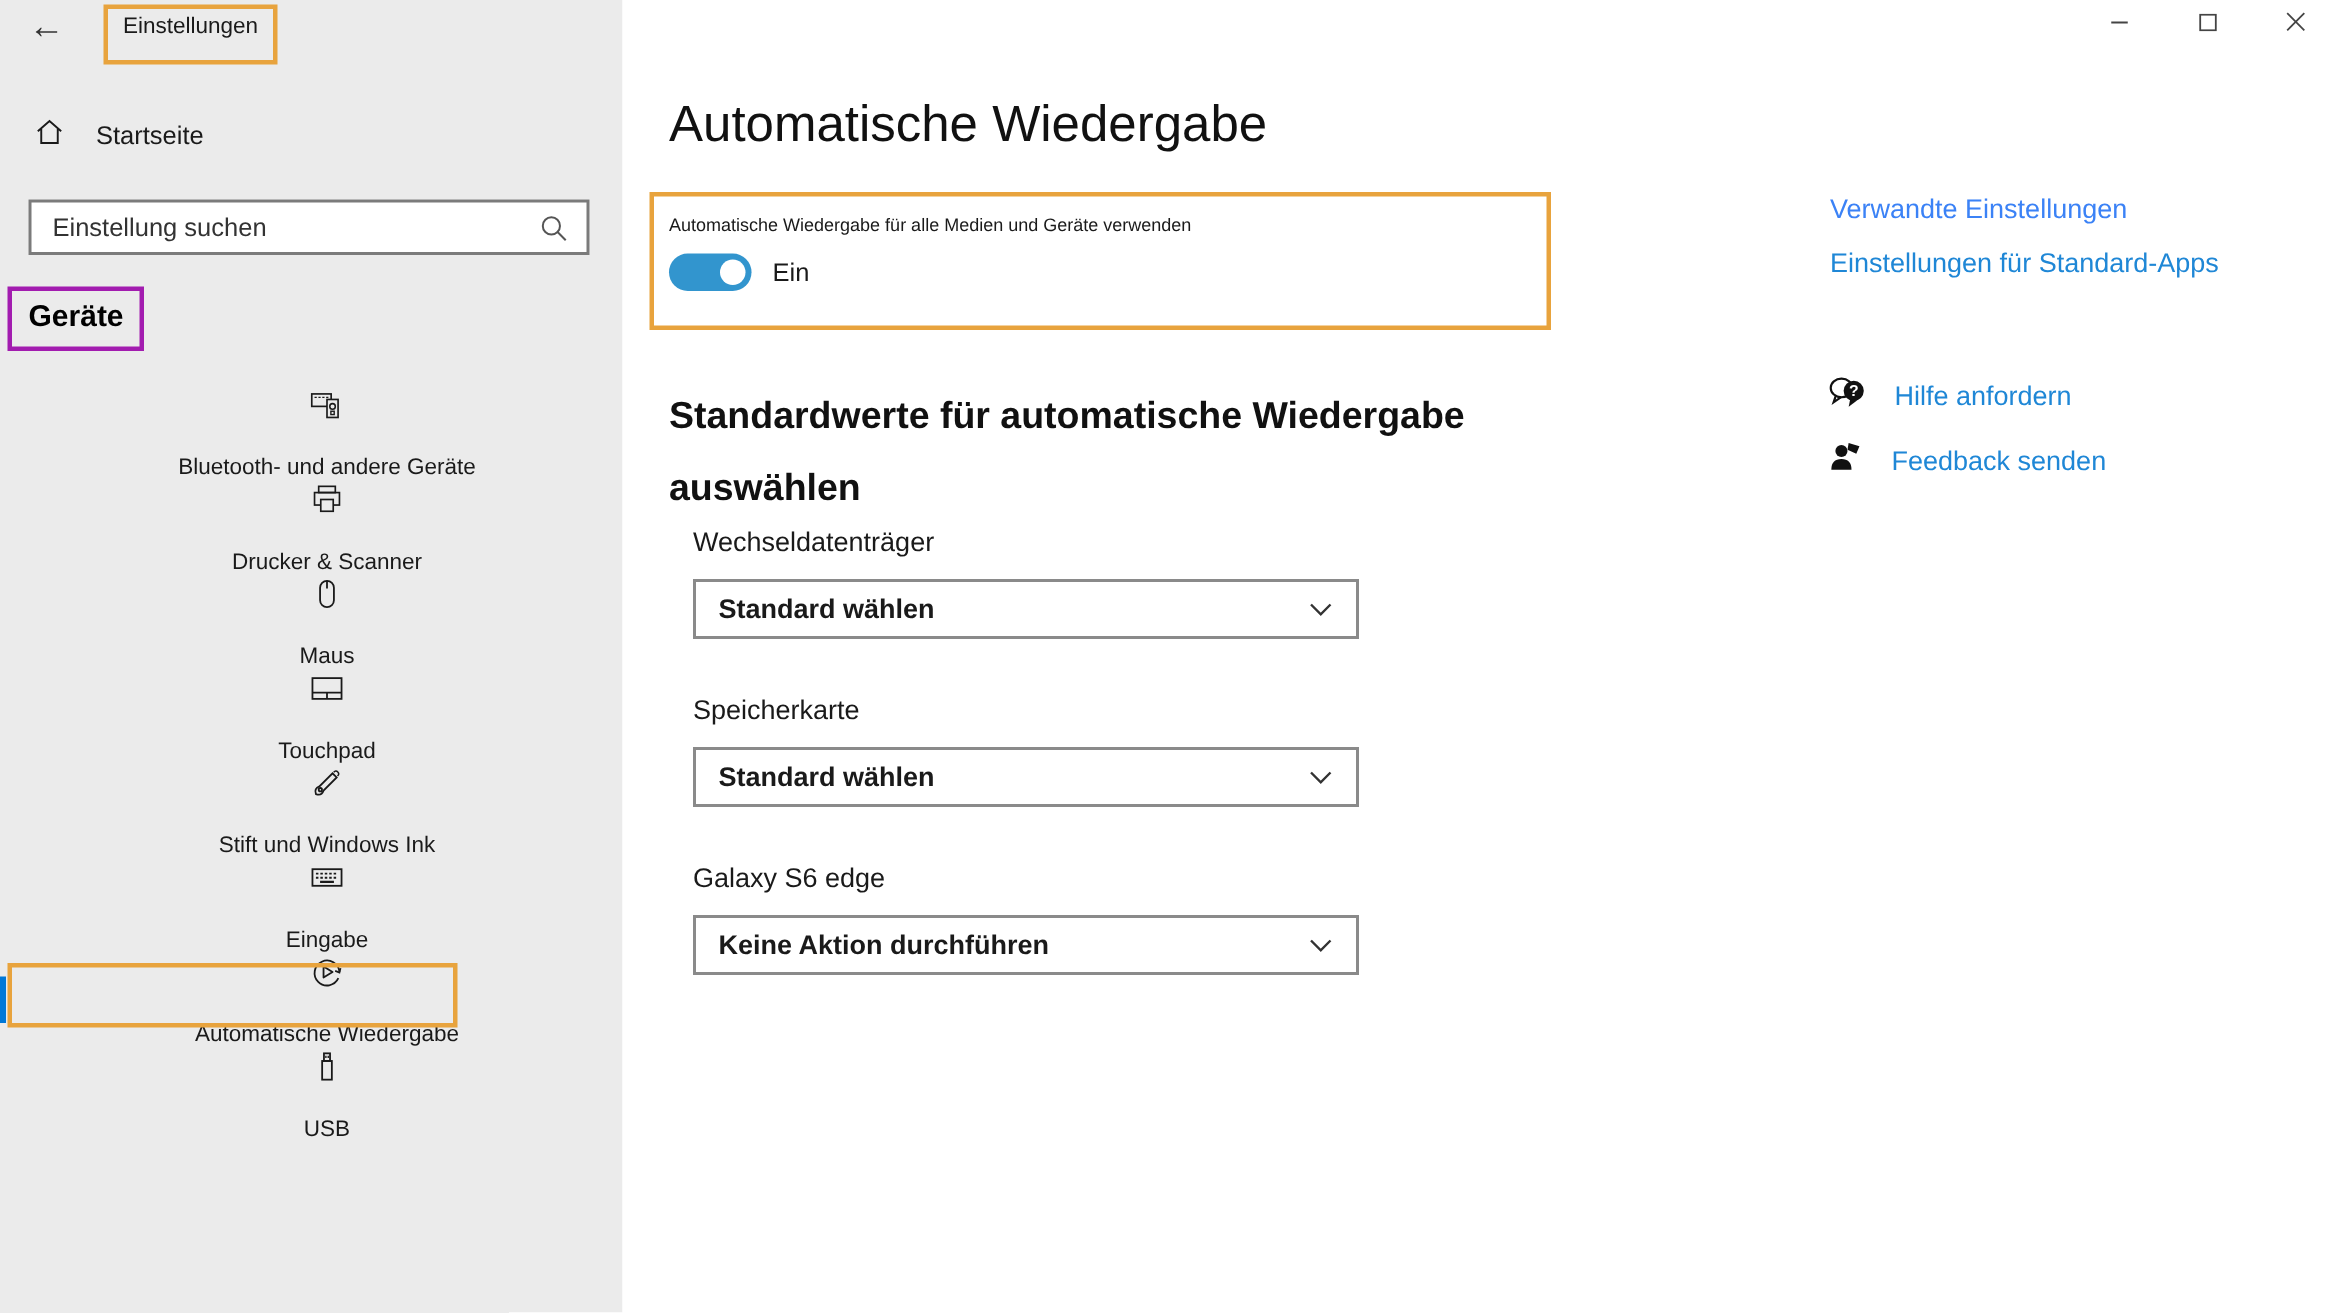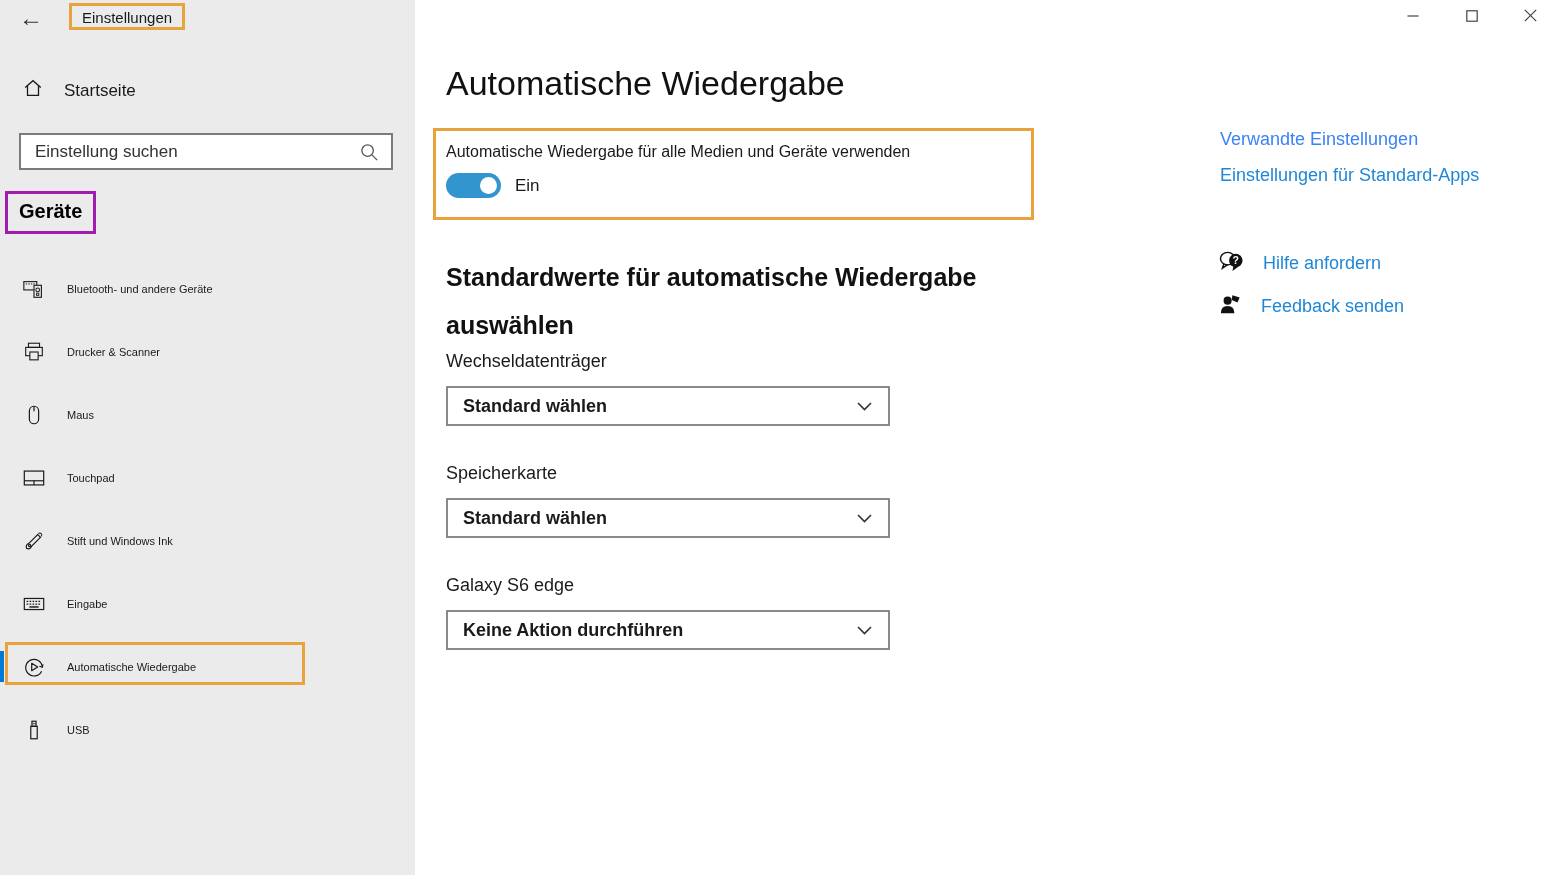--- a/index.html
+++ b/index.html
@@ -10,52 +10,52 @@
     background:#ffffff;
     color:#1a1a1a;
     overflow:hidden;
   }
   
   .sidebar { position:absolute; left:0; top:0; width:415px; height:875px; background:#ebebeb; }
   .back-btn { position:absolute; left:14px; top:2px; width:34px; height:32px;
     display:flex; align-items:center; justify-content:center;
     font-size:24px; color:#333; cursor:pointer; }
   .app-title-box { position:absolute; left:69px; top:3px;
-    border:3px solid #e8a33d; padding:3px 10px 1px; font-size:15px; color:#1a1a1a; }
+    border:3px solid #e8a33d; padding:3px 10px 14px; font-size:15px; color:#1a1a1a; }
   .home-row { position:absolute; left:22px; top:77px; display:flex; align-items:center; gap:20px;
     font-size:17px; cursor:pointer; }
   .search-box { position:absolute; left:19px; top:133px; width:374px; height:37px;
     background:#fff; border:2px solid #7b7b7b; }
   .search-box input { width:100%; height:100%; border:none; background:transparent; outline:none;
     padding:0 42px 0 14px; font-size:17px; color:#3b82f6; font-family:Liberation Sans, sans-serif; }
   .search-box input::placeholder { color:#333; opacity:1; }
   .search-glyph { position:absolute; right:11px; top:7px; }
   .section-label-box { position:absolute; left:5px; top:191px;
     border:3px solid #a21caf; padding:6px 11px 8px; font-size:20px; font-weight:bold; color:#000; }
   .nav { position:absolute; left:0; top:257px; width:415px; }
   .nav-item { height:63px; display:flex; align-items:center; gap:20px; padding-left:21px;
-    font-size:11px; position:relative; cursor:pointer; }
+    font-size:15px; position:relative; cursor:pointer;flex-direction:column; }
   .nav-item .nicon { width:26px; height:26px; display:flex; align-items:center; justify-content:center; flex:0 0 26px; }
   .nav-item.selected::before { content:""; position:absolute; left:0; top:16px; width:4px; height:31px; background:#0078d7; }
   .nav-annotation { position:absolute; left:5px; top:642px; width:300px; height:43px;
     border:3px solid #e8a33d; pointer-events:none; }
   
   .main { position:absolute; left:415px; top:0; width:1145px; height:875px; background:#fff; }
   .page-title { position:absolute; left:31px; top:64px; font-size:34px; font-weight:300; color:#111; }
   .toggle-box { position:absolute; left:18px; top:128px; width:601px; height:92px;
     border:3px solid #e8a33d; padding:12px 0 0 10px; }
-  .toggle-label { font-size:16px; color:#1a1a1a; white-space:nowrap; }
+  .toggle-label { font-size:12px; color:#1a1a1a; white-space:nowrap; }
   .toggle-row { margin-top:12px; display:flex; align-items:center; }
   .toggle { width:55px; height:25px; border-radius:13px; background:#3295ce; position:relative; cursor:pointer; }
   .toggle::after { content:""; position:absolute; right:4px; top:4px; width:17px; height:17px;
     border-radius:50%; background:#fff; }
   .toggle-state { margin-left:14px; font-size:17px; }
   .section-heading { position:absolute; left:31px; top:253px; width:560px;
     font-size:25px; line-height:48px; font-weight:700; color:#111; }
-  .fields { position:absolute; left:31px; top:351px; }
+  .fields { position:absolute; left:47px; top:351px; }
   .field { margin-bottom:37px; }
   .field-label { font-size:18px; margin-bottom:14px; color:#1a1a1a; }
   .dropdown { width:444px; height:40px; border:2px solid #8a8a8a; background:#fff;
     display:flex; align-items:center; padding:0 16px 0 15px; font-size:18px; cursor:pointer;font-weight:bold; }
   .dropdown .chev { margin-left:auto; display:flex; }
   .related { position:absolute; left:805px; top:129px; }
   .related-heading { font-size:18px; color:#3b82f6; margin-bottom:15px; }
   .link { font-size:18px; color:#1f87d6; cursor:pointer; }
   .icon-link-row { position:absolute; display:flex; align-items:center; gap:18px; cursor:pointer; }
   .help-row { left:803px; top:250px; }

